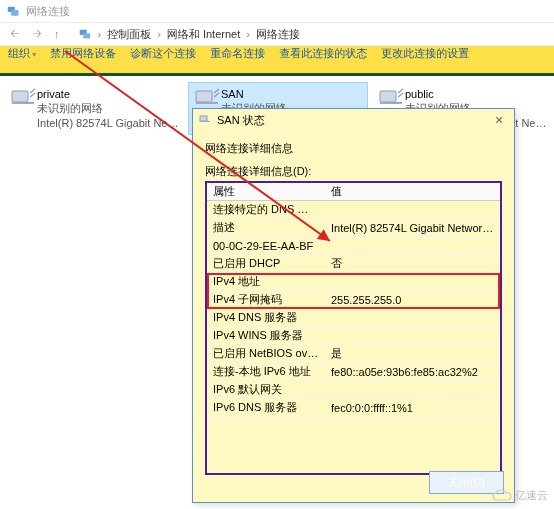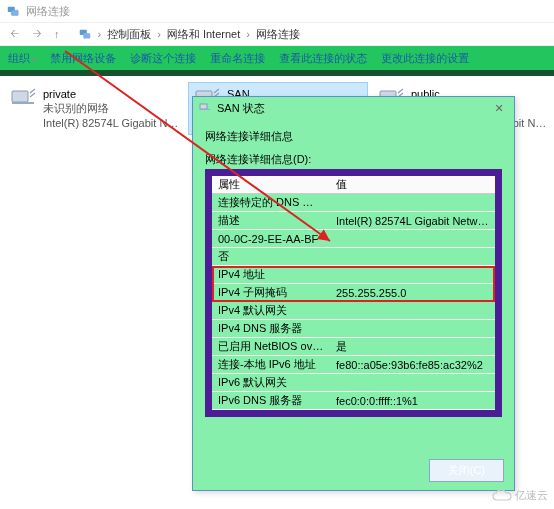--- a/index.html
+++ b/index.html
@@ -7,45 +7,45 @@
 
 .title-bar { height: 22px; display: flex; align-items: center; padding: 0 6px; color: #999; gap: 6px; }
 .title-bar .icon { width: 14px; height: 14px; }
 
 .breadcrumb { height: 24px; display: flex; align-items: center; padding: 0 6px; gap: 4px; border-top: 1px solid #eee; border-bottom: 1px solid #eee; }
 .breadcrumb .back, .breadcrumb .fwd { width: 18px; height: 18px; border-radius: 3px; display: flex; align-items: center; justify-content: center; color: #888; }
 .breadcrumb .up { color: #888; padding: 0 4px; }
 .breadcrumb .seg { color: #333; }
 .breadcrumb .sep { color: #888; padding: 0 2px; }
 
-.toolbar { height: 30px; display: flex; align-items: center; gap: 14px; padding: 0 8px; background: #22c55e; border-bottom: 6px solid #14532d; }
+.toolbar { height: 30px; display: flex; gap: 14px; padding: 0 8px; background: #fde047; border-bottom: 3px solid #14532d; }
 .toolbar .item { color: #1a5aa8; cursor: pointer; }
 .toolbar .item.grp::after { content: " ▾"; font-size: 8px; color: #888; }
 
 .conn-area { display: flex; padding: 6px 4px; gap: 4px; }
-.conn { width: 180px; padding: 4px; display: flex; gap: 6px; border: 1px solid transparent; }
+.conn { width: 180px; padding: 4px; display: flex; border: 1px solid transparent; }
 .conn.selected { background: #cce8ff; border: 1px solid #99d1ff; }
 .net-icon { width: 28px; height: 24px; flex-shrink: 0; }
 .conn-text { display: flex; flex-direction: column; line-height: 1.3; overflow: hidden; }
 .conn-name { color: #000; }
 .conn-status { color: #555; }
 .conn-adapter { color: #555; white-space: nowrap; overflow: hidden; text-overflow: ellipsis; }
 
 .arrow-line { position: absolute; top: 46px; left: 60px; width: 280px; height: 200px; z-index: 50; pointer-events: none; }
 
-.dialog { position: absolute; top: 96px; left: 192px; width: 323px; height: 395px; background: #86efac; border: 1px solid #5a91c7; box-shadow: 2px 2px 6px rgba(0,0,0,.15); z-index: 10; }
+.dialog { position: absolute; top: 108px; left: 192px; width: 323px; height: 395px; background: #fef9c3; border: 1px solid #5a91c7; box-shadow: 2px 2px 6px rgba(0,0,0,.15); z-index: 10; }
 .dlg-title { height: 22px; display: flex; align-items: center; justify-content: space-between; padding: 0 6px; }
 .dlg-title .left { display: flex; align-items: center; gap: 6px; }
 .dlg-title .close { width: 18px; height: 18px; display: flex; align-items: center; justify-content: center; color: #666; }
 
 .dlg-inner { padding: 10px 12px 8px; }
 .dlg-head { color: #000; margin-bottom: 8px; }
 .dlg-sub { color: #000; margin: 4px 0 2px; }
 
-.grid { border: 7px solid #4c1d95; height: 248px; overflow: hidden; position: relative; }
+.grid { border: 2px solid #4c1d95; height: 294px; overflow: hidden; position: relative; }
 .row { display: flex; height: 18px; align-items: center; border-bottom: 1px solid #f2f2f2; }
 .row.header { background: #fafafa; border-bottom: 1px solid #ccc; font-weight: normal; }
 .cell { padding: 0 6px; overflow: hidden; white-space: nowrap; text-overflow: ellipsis; }
 .c1 { width: 118px; flex-shrink: 0; }
 .c2 { flex: 1; }
 .hl-box { position: absolute; border: 2px solid #d22; pointer-events: none; }
 
 .dlg-footer { position: absolute; bottom: 8px; right: 10px; }
 .btn { border: 1px solid #8aa8cc; background: #e9f2fb; padding: 3px 18px; color: #fff; }
 
@@ -178,35 +178,36 @@
             <div class="cell c2"></div>
           </div>
           <div class="row">
             <div class="cell c1">描述</div>
             <div class="cell c2">Intel(R) 82574L Gigabit Network Connect</div>
           </div>
           <div class="row">
             <div class="cell c2">00-0C-29-EE-AA-BF</div>
           </div>
           <div class="row">
+            <div class="cell c1">已启用 DHCP</div>
             <div class="cell c2">否</div>
           </div>
           <div class="row">
             <div class="cell c1">IPv4 地址</div>
           </div>
           <div class="row">
             <div class="cell c1">IPv4 子网掩码</div>
             <div class="cell c2">255.255.255.0</div>
           </div>
           <div class="row">
-            <div class="cell c1">IPv4 默认网关</div>
-            <div class="cell c2"></div>
-          </div>
-          <div class="row">
             <div class="cell c1">IPv4 DNS 服务器</div>
+            <div class="cell c2"></div>
+          </div>
+          <div class="row">
+            <div class="cell c1">IPv4 WINS 服务器</div>
             <div class="cell c2"></div>
           </div>
           <div class="row">
             <div class="cell c1">已启用 NetBIOS over Tcpip</div>
             <div class="cell c2">是</div>
           </div>
           <div class="row">
             <div class="cell c1">连接-本地 IPv6 地址</div>
             <div class="cell c2">fe80::a05e:93b6:fe85:ac32%2</div>
           </div>

